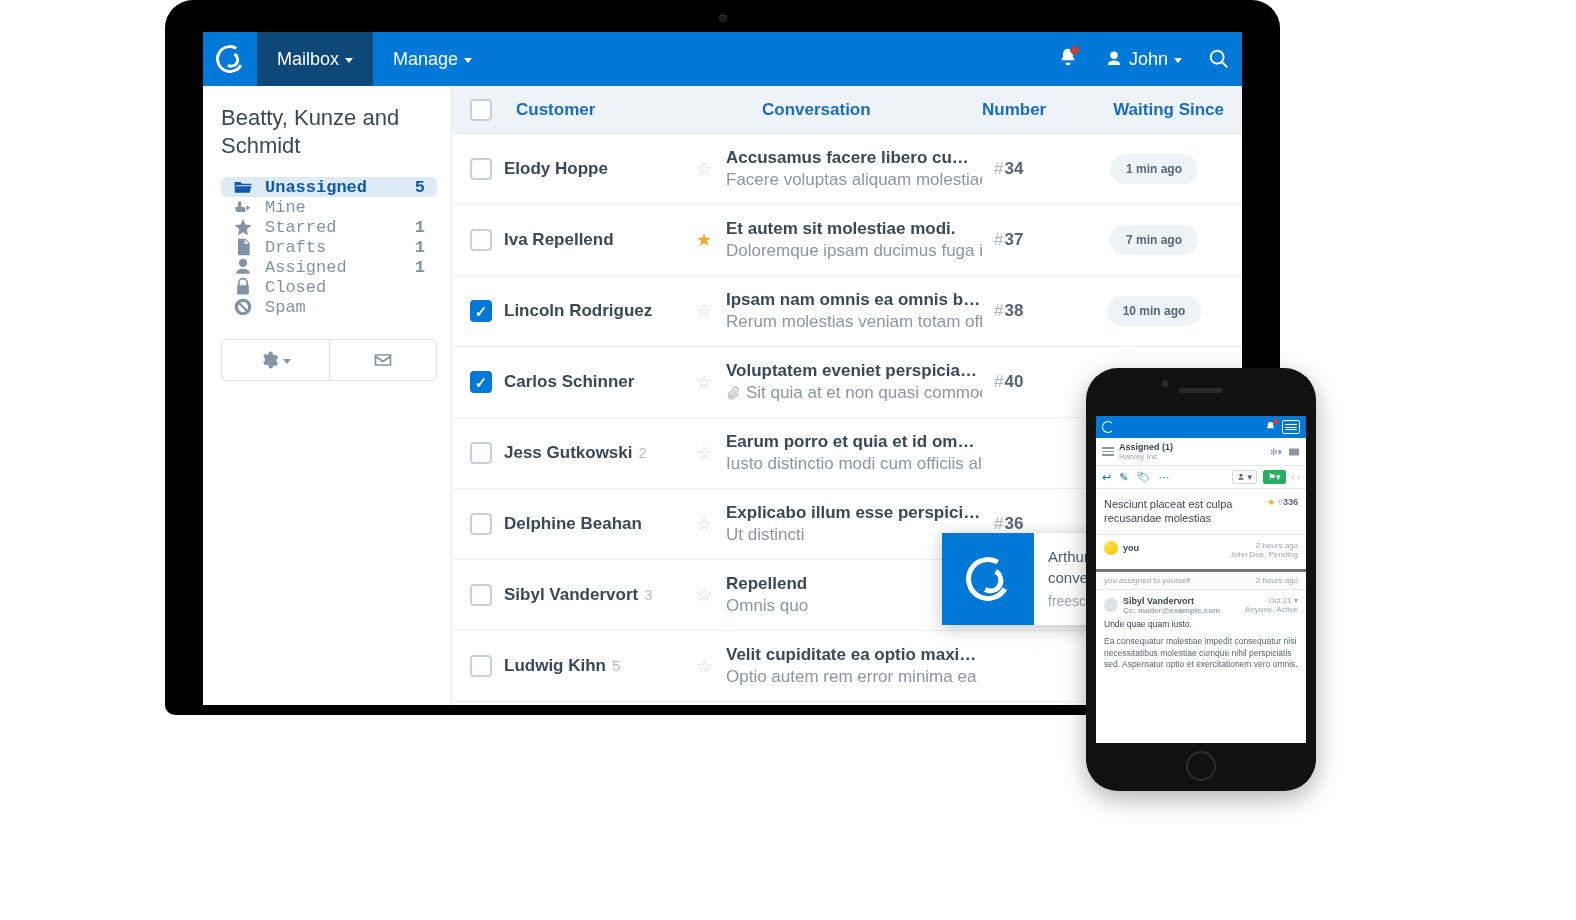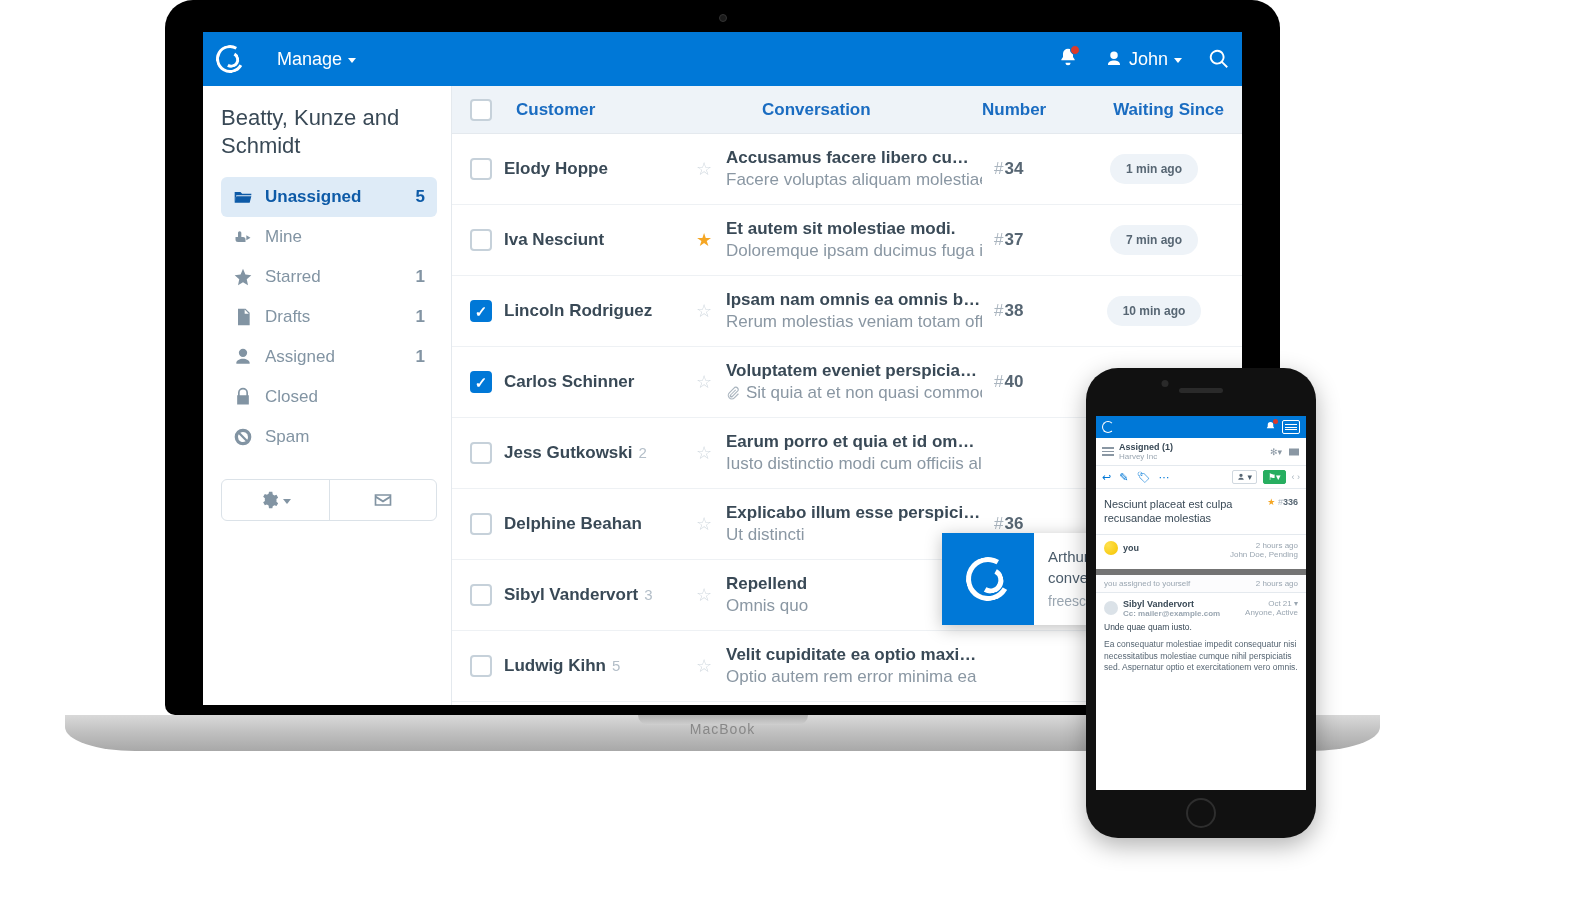--- a/index.html
+++ b/index.html
@@ -27,21 +27,21 @@
   .bell { position: relative; }
   .bell svg { fill: #fff; }
   .dot { position: absolute; top: -2px; right: -2px; width: 10px; height: 10px; border-radius: 50%; background: #d93a2b; border: 1px solid #0078d7; }
   .user-area { display: flex; align-items: center; gap: 6px; padding: 0 14px; }
 
   
   .app-body { display: flex; height: calc(100% - 54px); }
   .sidebar { width: 248px; padding: 18px 14px 0 18px; color: #4b5c6b; font-size: 17px; background: #fff; }
   .mailbox-name { font-size: 22px; color: #394956; font-weight: 400; line-height: 1.25; margin-bottom: 18px; }
   .side-items { list-style: none; }
-  .side-item { display: flex; align-items: center; gap: 12px; padding: 10px 12px; border-radius: 6px; color: #8294a3; }
+  .side-item { display: flex; align-items: center; gap: 12px; padding: 0 12px; border-radius: 6px; color: #8294a3; font-family: Liberation Mono, monospace; }
   .side-item.active { background: #deebf7; color: #0d5aa7; font-weight: 700; }
   .side-item .cnt { margin-left: auto; font-weight: 700; }
   .side-item svg, .side-item .ico { width: 20px; height: 20px; fill: currentColor; flex-shrink: 0; }
   .side-actions { margin-top: 22px; display: flex; border: 1px solid #dbe2e8; border-radius: 6px; overflow: hidden; height: 42px; }
   .side-actions > div { flex: 1; display: flex; align-items: center; justify-content: center; color: #8294a3; }
   .side-actions > div:first-child { border-right: 1px solid #dbe2e8; }
 
   
   .content { flex: 1; border-left: 1px solid #e4e9ee; overflow: hidden; background: #fff; }
   .list-header { display: flex; align-items: center; background: #eef3f8; height: 48px; padding: 0 18px; font-size: 17px; color: #1a6cc1; font-weight: 700; gap: 24px; border-bottom: 1px solid #e4e9ee; }
@@ -69,21 +69,21 @@
 
   
   .toast { position: absolute; right: 0; bottom: 80px; width: 300px; background: #fff; box-shadow: 0 3px 16px rgba(0,0,0,.25); display: flex; align-items: center; }
   .toast-logo { width: 92px; height: 92px; background: #0078d7; display: flex; align-items: center; justify-content: center; flex-shrink: 0; }
   .toast-logo .logo-swirl { width: 44px; height: 44px; border-width: 5px; }
   .toast-logo .logo-swirl::after { width: 16px; height: 16px; border-width: 5px; top: 6px; left: 6px; }
   .toast-body { padding: 10px 14px; font-size: 15px; color: #4b5c6b; line-height: 1.4; }
   .toast-body .src { color: #9aa6b1; font-size: 14px; margin-top: 4px; }
 
   
-  .phone { position: absolute; left: 1086px; top: 368px; width: 230px; height: 470px; background: #111; border-radius: 32px; padding: 48px 10px 48px 10px; box-shadow: 0 8px 24px rgba(0,0,0,.3); }
+  .phone { position: absolute; left: 1086px; top: 368px; width: 230px; height: 423px; background: #111; border-radius: 32px; padding: 48px 10px 48px 10px; box-shadow: 0 8px 24px rgba(0,0,0,.3); }
   .phone::before { content: ""; position: absolute; top: 20px; left: 50%; transform: translateX(-50%); width: 44px; height: 5px; border-radius: 3px; background: #2a2a2a; }
   .phone::after { content: ""; position: absolute; top: 12px; left: 50%; transform: translateX(-50%); margin-left: -36px; width: 7px; height: 7px; border-radius: 50%; background: #2a2a2a; }
   .phone-home { position: absolute; bottom: 10px; left: 50%; transform: translateX(-50%); width: 30px; height: 30px; border: 2px solid #2e2e2e; border-radius: 50%; }
   .phone-screen { width: 100%; height: 100%; background: #fff; overflow: hidden; font-size: 9px; color: #4b5c6b; position: relative; }
   .p-top { height: 22px; background: #0078d7; display: flex; align-items: center; justify-content: space-between; padding: 0 6px; }
   .p-top .plogo { width: 12px; height: 12px; border: 1.5px solid #fff; border-right-color: transparent; border-radius: 50%; }
   .p-pbell { position: relative; }
   .p-pbell .dot { width: 5px; height: 5px; top: -2px; right: -2px; border-width: 0; }
   .p-burger { width: 18px; height: 14px; border: 1px solid #fff; border-radius: 2px; display: flex; flex-direction: column; justify-content: space-evenly; padding: 1px 2px; }
   .p-burger span { height: 1px; background: #fff; }
@@ -104,38 +104,42 @@
   .p-subj .meta { text-align: right; font-size: 9px; flex-shrink: 0; }
   .p-subj .meta .pst { color: #f5a623; }
   .p-subj .meta .pn { font-weight: 700; color: #576673; }
   .p-subj .meta .ph { color: #aab5bf; }
   .p-msg { border-top: 1px solid #e4e9ee; padding: 6px 8px; }
   .p-msg-h { display: flex; justify-content: space-between; align-items: flex-start; margin-bottom: 4px; }
   .p-msg-h .from { display: flex; align-items: center; gap: 5px; font-weight: 700; color: #394956; }
   .smiley { width: 14px; height: 14px; border-radius: 50%; background: radial-gradient(circle at 30% 30%, #ffe14d, #f5c400); position: relative; }
   .p-msg-h .mtime { text-align: right; color: #9aa6b1; font-size: 8px; }
   .p-msg-body { font-size: 8.5px; line-height: 1.35; color: #576673; }
-  .p-note { display: flex; justify-content: space-between; padding: 4px 8px; color: #9aa6b1; font-size: 8px; background: #fcfcfd; border-top: 6px solid #737373; }
+  .p-note { display: flex; justify-content: space-between; padding: 4px 8px; color: #9aa6b1; font-size: 8px; background: #fcfcfd; border-top: 3px solid #737373; }
   .p-avatar { width: 14px; height: 14px; border-radius: 50%; background: #dbe2e8; flex-shrink: 0; }
   .p-cc { color: #9aa6b1; font-size: 8px; }
 
   svg.ico { width: 20px; height: 20px; fill: currentColor; }
 </style>
 </head>
 <body>
 
 <div class="laptop">
   <div class="laptop-screen">
     <div class="laptop-camera"></div>
     <div class="laptop-viewport">
 
       <div class="topnav">
         <div class="logo">
             <div class="logo-swirl"></div>
           </div>
+        <div class="nav-item active">
+          <span>Mailbox</span>
+          <span class="caret-down"></span>
+        </div>
         <div class="nav-item">
           <span>Manage</span>
           <span class="caret-down"></span>
         </div>
         <div class="nav-spacer"></div>
         <div class="nav-icon">
           <span class="bell">
             <svg width="20" height="20" viewBox="0 0 24 24">
                 <path d="M12 2a6 6 0 0 0-6 6v4l-2 3v1h16v-1l-2-3V8a6 6 0 0 0-6-6zm0 20a3 3 0 0 0 3-3H9a3 3 0 0 0 3 3z"></path>
               </svg>
@@ -241,21 +245,21 @@
                 <span class="star">☆</span>
                 <span class="conv">
                   <div class="subj">Accusamus facere libero cum beatae fugit a</div>
                   <div class="prev">Facere voluptas aliquam molestiae quia nisi off</div>
                 </span>
                 <span class="num"><span class="hash">#</span>34</span>
                 <span class="wait"><span>1 min ago</span></span>
               </div>
               <div class="row">
                 <span class="chk"></span>
-                <span class="cust">Iva Nesciunt</span>
+                <span class="cust">Iva Repellend</span>
                 <span class="star on">★</span>
                 <span class="conv">
                   <div class="subj">Et autem sit molestiae modi.</div>
                   <div class="prev">Doloremque ipsam ducimus fuga impedit rem.</div>
                 </span>
                 <span class="num"><span class="hash">#</span>37</span>
                 <span class="wait"><span>7 min ago</span></span>
               </div>
               <div class="row">
                 <span class="chk checked"></span>
@@ -333,24 +337,20 @@
         <div class="toast-logo">
             <div class="logo-swirl"></div>
           </div>
         <div class="toast-body">
           <div>Arthur Hills started a new conversation #137</div>
           <div class="src">freescout.net</div>
         </div>
       </div>
 
     </div>
-  </div>
-  <div class="laptop-base">
-    <div class="laptop-notch"></div>
-    <div class="laptop-brand">MacBook</div>
   </div>
 </div>
 
 <div class="phone">
   <div class="phone-screen">
     <div class="p-top">
       <div class="plogo"></div>
       <div style="display:flex;gap:6px;align-items:center">
         <span class="p-pbell">
           <svg width="11" height="11" viewBox="0 0 24 24" fill="#fff">

